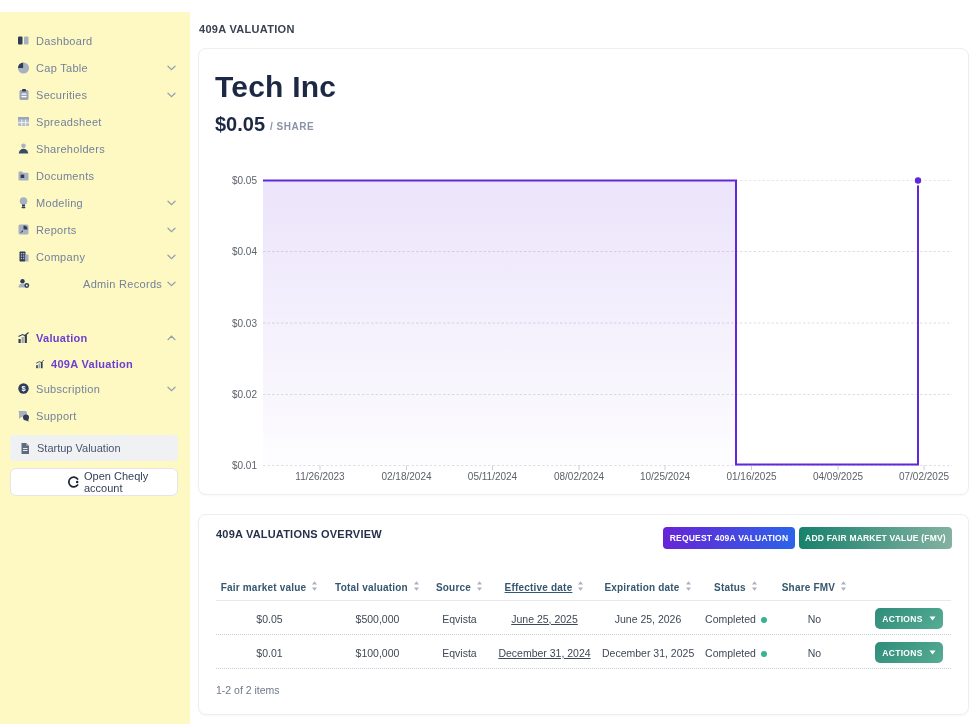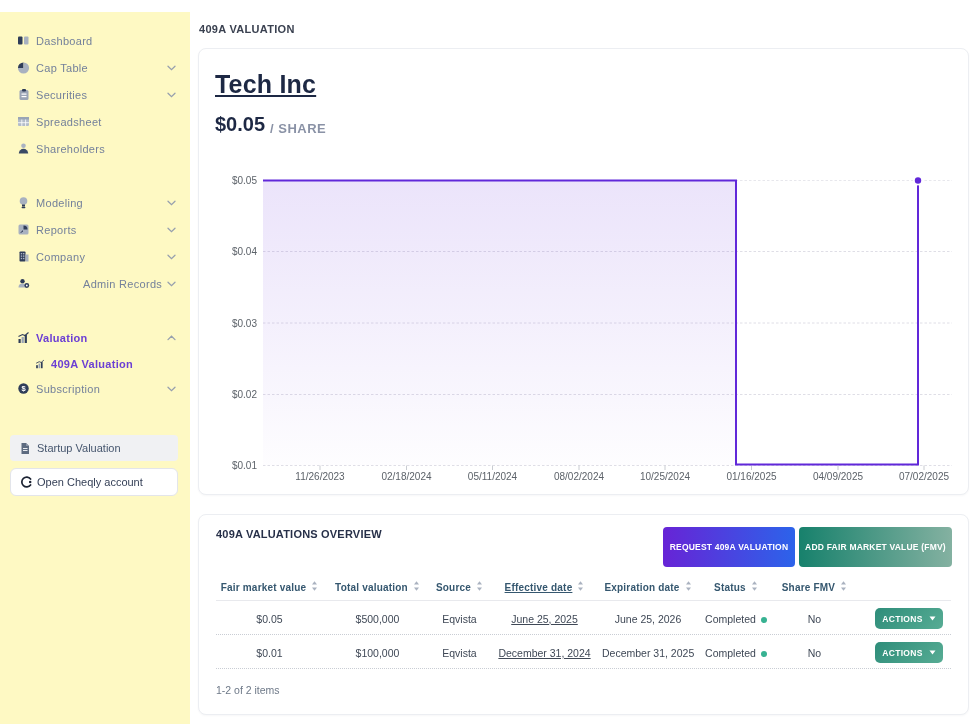--- a/index.html
+++ b/index.html
@@ -8,37 +8,37 @@
 
 #sidebar { position:absolute; left:0; top:12px; width:190px; height:724px; background:#fef9c3; }
 .nav-item { position:absolute; left:0; width:190px; height:27px; display:flex; align-items:center; }
 .nav-item .ic { width:13px; height:13px; margin-left:17px; flex:0 0 13px; display:flex; align-items:center; justify-content:center; }
 .nav-item .lbl { margin-left:6px; font-size:11px; color:#74819b; letter-spacing:0.3px; }
 .nav-item .chev { position:absolute; right:14px; top:50%; margin-top:-3px; height:6px; display:flex; }
 .nav-purple .lbl { color:#6c3fd4; font-weight:bold; font-size:11px; }
 
 .side-box { position:absolute; left:10px; width:168px; display:flex; align-items:center; }
 #startup-box { top:423px; height:26px; background:#f0f1f3; border-radius:4px; }
-#cheqly-box { top:456px; height:28px; background:#fff; border:1px solid #e3e5ea; border-radius:6px; }
+#cheqly-box { top:456px; height:28px; background:#fff; border:1px solid #e3e5ea; border-radius:6px;padding-left:47px; }
 .side-box .lbl { margin-left:6px; font-size:11px; color:#46566e; }
 #cheqly-box .lbl { color:#343f56; font-size:11px; }
 
 
 #page-title { position:absolute; left:199px; top:23px; font-size:11px; font-weight:bold; color:#3a4150; letter-spacing:0.3px; }
 .card { position:absolute; left:198px; width:771px; background:#fff; border:1px solid #eceef2; border-radius:8px; box-shadow:0 1px 2px rgba(40,50,80,0.04); }
 #card1 { top:48px; height:447px; }
 #card2 { top:514px; height:201px; }
 
-#company { position:absolute; left:215px; top:70px; font-size:25px; font-weight:bold; color:#1d2844; letter-spacing:0.2px;text-decoration:underline; }
+#company { position:absolute; left:215px; top:70px; font-size:30px; font-weight:bold; color:#1d2844; letter-spacing:0.2px; }
 #price { position:absolute; left:215px; top:113px; font-size:20px; font-weight:bold; color:#1d2844; }
-#share { position:absolute; left:270px; top:121px; font-size:13px; font-weight:bold; color:#8a92a6; letter-spacing:0.5px; }
+#share { position:absolute; left:270px; top:121px; font-size:10px; font-weight:bold; color:#8a92a6; letter-spacing:0.5px; }
 
 
 #ov-title { position:absolute; left:216px; top:528px; font-size:11px; font-weight:bold; color:#273049; letter-spacing:0.2px; }
-.btn { position:absolute; top:527px; height:40px; border-radius:4px; color:#fff; font-weight:bold; font-size:8.5px; letter-spacing:0.2px; display:flex; align-items:center; justify-content:center; white-space:nowrap; }
+.btn { position:absolute; top:527px; height:22px; border-radius:4px; color:#fff; font-weight:bold; font-size:8.5px; letter-spacing:0.2px; display:flex; align-items:center; justify-content:center; white-space:nowrap; }
 #btn-req { left:663px; width:132px; background:linear-gradient(90deg,#6724d6,#2c63ea); }
 #btn-add { left:799px; width:153px; background:linear-gradient(90deg,#17816c,#84b1a1); }
 
 .trow { position:absolute; left:216px; width:735px; display:flex; align-items:center; }
 .c1{width:107px;} .c2{width:109px;} .c3{width:55px;} .c4{width:115px;text-decoration:underline;} .c5{width:92px;} .c6{width:84px;} .c7{width:73px;} .c8{width:100px; display:flex; justify-content:flex-end; padding-right:8px;}
 .cell { text-align:center; font-size:10.5px; color:#3f4856; white-space:nowrap; }
 .hcell { text-align:center; font-size:10px; font-weight:bold; color:#35576f; letter-spacing:0.2px; white-space:nowrap; }
 #thead { top:576px; height:22px; }
 #hline { position:absolute; left:216px; top:600px; width:735px; border-top:1px solid #e8e9ed; }
 #row1 { top:603px; height:31px; }
@@ -106,20 +106,29 @@
   </div>
   <div class="nav-item" style="top:123px;">
     <span class="ic">
         <svg width="13" height="13" viewBox="0 0 13 13">
           <circle cx="6.5" cy="3.8" r="2.3" fill="#aab3c2"></circle>
           <path d="M1.8 11.5 a4.7 4.7 0 0 1 9.4 0 Z" fill="#3a4a66"></path>
         </svg>
       </span>
     <span class="lbl">Shareholders</span>
   </div>
+  <div class="nav-item" style="top:150px;">
+    <span class="ic">
+        <svg width="13" height="13" viewBox="0 0 13 13">
+          <path d="M1.5 3.5 a1 1 0 0 1 1-1 h2.5 l1.2 1.3 h4.3 a1 1 0 0 1 1 1 v5.7 a1 1 0 0 1 -1 1 h-8 a1 1 0 0 1 -1-1 Z" fill="#a8b1c0"></path>
+          <rect x="3.6" y="5.6" width="3.6" height="3.4" fill="#2f3d59"></rect>
+        </svg>
+      </span>
+    <span class="lbl">Documents</span>
+  </div>
   <div class="nav-item" style="top:177px;">
     <span class="ic">
         <svg width="13" height="13" viewBox="0 0 13 13">
           <circle cx="6.5" cy="5" r="3.8" fill="#a8b1c0"></circle>
           <rect x="5" y="8.5" width="3" height="2" fill="#2f3d59"></rect>
           <rect x="4.6" y="10.8" width="3.8" height="1.4" rx="0.7" fill="#2f3d59"></rect>
         </svg>
       </span>
     <span class="lbl">Modeling</span>
       <span class="chev">
@@ -212,20 +221,30 @@
           <circle cx="6.5" cy="6.5" r="5.2" fill="#2f3d59"></circle>
           <text x="6.5" y="9.2" text-anchor="middle" font-size="7.5" font-weight="bold" fill="#fff" font-family="Liberation Sans">$</text>
         </svg>
       </span>
     <span class="lbl">Subscription</span>
       <span class="chev">
         <svg width="9" height="6" viewBox="0 0 9 6">
           <path d="M1 1.2 L4.5 4.6 L8 1.2" stroke="#97a0ae" stroke-width="1.3" fill="none" stroke-linecap="round"></path>
         </svg>
       </span>
+  </div>
+  <div class="nav-item" style="top:390px;">
+    <span class="ic">
+        <svg width="13" height="13" viewBox="0 0 13 13">
+          <path d="M1.5 2 h7 a1.5 1.5 0 0 1 1.5 1.5 v3 a1.5 1.5 0 0 1 -1.5 1.5 h-4 L2 10 V3.5 A1.5 1.5 0 0 1 1.5 2 Z" fill="#a8b1c0"></path>
+          <circle cx="9" cy="8.5" r="3" fill="#2f3d59"></circle>
+          <path d="M9 11.5 L11.8 12.5 L11 10.2 Z" fill="#2f3d59"></path>
+        </svg>
+      </span>
+    <span class="lbl">Support</span>
   </div>
   <div class="side-box" id="startup-box">
     <span class="ic" style="width:12px;height:13px;margin-left:9px;flex:0 0 12px;display:flex;">
         <svg width="12" height="13" viewBox="0 0 12 13">
           <path d="M2.5 1 h4.5 l3 3 v8 h-7.5 Z" fill="#5d6b80"></path>
           <path d="M7 1 l3 3 h-3 Z" fill="#8d97a8"></path>
           <rect x="4" y="6" width="4.5" height="1" fill="#e8eaee"></rect>
           <rect x="4" y="8" width="4.5" height="1" fill="#e8eaee"></rect>
         </svg>
       </span>

